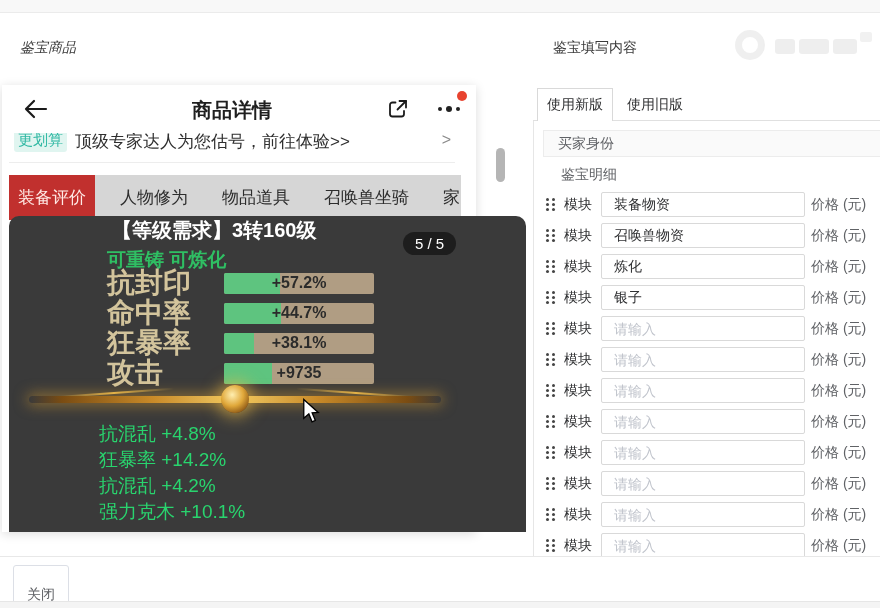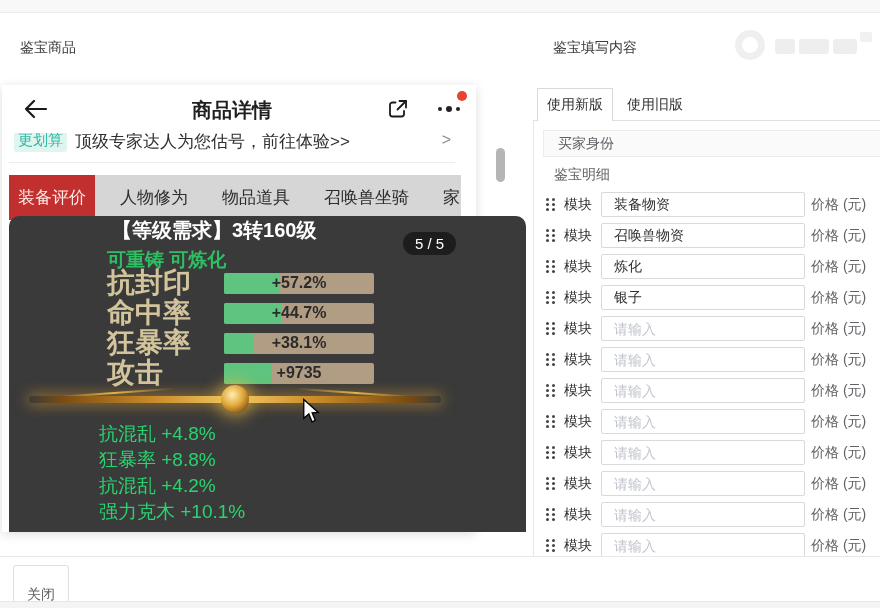--- a/index.html
+++ b/index.html
@@ -3,21 +3,21 @@
 <meta charset="utf-8">
 <style>
   html,body{margin:0;padding:0;background:#fff;}
   *{box-sizing:border-box;}
   .stage{position:relative;width:880px;height:608px;overflow:hidden;background:#fff;
          font-family:"Liberation Sans","DejaVu Sans",sans-serif;color:#333;}
   
   .topbar{position:absolute;left:0;top:0;width:880px;height:13px;background:#f8f8f8;border-bottom:1px solid #ebebeb;}
   .footer{position:absolute;left:0;top:601px;width:880px;height:7px;background:#f4f4f4;border-top:1px solid #e6e6e6;}
   .pane-title{position:absolute;top:39px;font-size:14px;color:#3a3a3a;}
-  .pt-left{left:20px;}
+  .pt-left{left:20px;font-style:italic;}
   .pt-right{left:553px;}
   
   .watermark{position:absolute;left:733px;top:26px;width:145px;height:42px;opacity:.85;}
   .wm-ring{position:absolute;left:2px;top:4px;width:30px;height:30px;border:7px solid #ececec;border-radius:50%;}
   .wm-bar{position:absolute;top:13px;height:15px;background:#ececec;border-radius:3px;}
   .wm-b1{left:42px;width:20px;}.wm-b2{left:66px;width:30px;}.wm-b3{left:100px;width:24px;}
   .wm-sup{position:absolute;left:127px;top:6px;width:12px;height:10px;background:#efefef;border-radius:2px;}
   
   .phone{position:absolute;left:2px;top:85px;width:474px;height:447px;background:#fff;
          box-shadow:0 2px 10px rgba(0,0,0,.14);}
@@ -78,21 +78,21 @@
          border-right:4px solid transparent;border-top:6px solid #9a9a9a;cursor:pointer;}
   
   .form{position:absolute;left:533px;top:88px;width:347px;height:468px;overflow:hidden;}
   .form-vline{position:absolute;left:0;top:32px;width:1px;bottom:0;background:#e6e6e6;}
   .form-hline{position:absolute;left:0;top:32px;width:347px;height:1px;background:#e0e0e0;}
   .tab-new{position:absolute;left:4px;top:0;height:33px;padding:0 9px;background:#fff;border:1px solid #d9d9d9;
            border-bottom:none;line-height:31px;font-size:14px;color:#303133;z-index:2;cursor:pointer;}
   .tab-old{position:absolute;left:94px;top:8px;font-size:14px;color:#303133;cursor:pointer;}
   .sec-buyer{position:absolute;left:10px;top:42px;width:400px;height:27px;background:#fafafa;border:1px solid #ececec;
              line-height:25px;padding-left:14px;font-size:14px;color:#606266;cursor:pointer;}
-  .sec-detail{position:absolute;left:21px;top:78px;font-size:14px;color:#606266;}
+  .sec-detail{position:absolute;left:28px;top:78px;font-size:14px;color:#606266;}
   .rows{position:absolute;left:12px;top:104px;width:360px;}
   .frow{display:flex;align-items:center;height:25px;margin-bottom:6px;}
   .handle{width:10px;height:14px;margin:0 8px 0 1px;position:relative;cursor:grab;flex:none;}
   .handle i{position:absolute;width:3px;height:3px;border-radius:50%;background:#454545;
             box-shadow:0 5px 0 #454545,0 10px 0 #454545;}
   .handle i.c2{left:6px;}
   .mlabel{width:28px;margin-right:9px;font-size:14px;color:#303133;white-space:nowrap;flex:none;}
   .minput{width:204px;height:25px;border:1px solid #d9d9d9;border-radius:2px;padding:0 12px;font-size:14px;
           color:#303133;outline:none;flex:none;font-family:inherit;}
   .minput::placeholder{color:#c0c4cc;}
@@ -207,21 +207,21 @@
         <div class="gstreak gs-l"></div>
         <div class="gstreak gs-r"></div>
         <div class="gbar"></div>
         <div class="gorb"></div>
       </div>
 
       <div class="g-bonus">
 
           <div class="bonus-line">抗混乱 +4.8%</div>
 
-          <div class="bonus-line">狂暴率 +8.8%</div>
+          <div class="bonus-line">狂暴率 +14.2%</div>
 
           <div class="bonus-line">抗混乱 +4.2%</div>
 
           <div class="bonus-line">强力克木 +10.1%</div>
 
       </div>
 
       <div class="cursor">
         <svg width="18" height="26" viewBox="0 0 12 18">
             <path d="M1 1 L1 14 L4.5 11 L6.7 16.5 L9 15.5 L6.8 10.2 L11 10 Z" fill="#ffffff" stroke="#000" stroke-width="0.9"></path>

